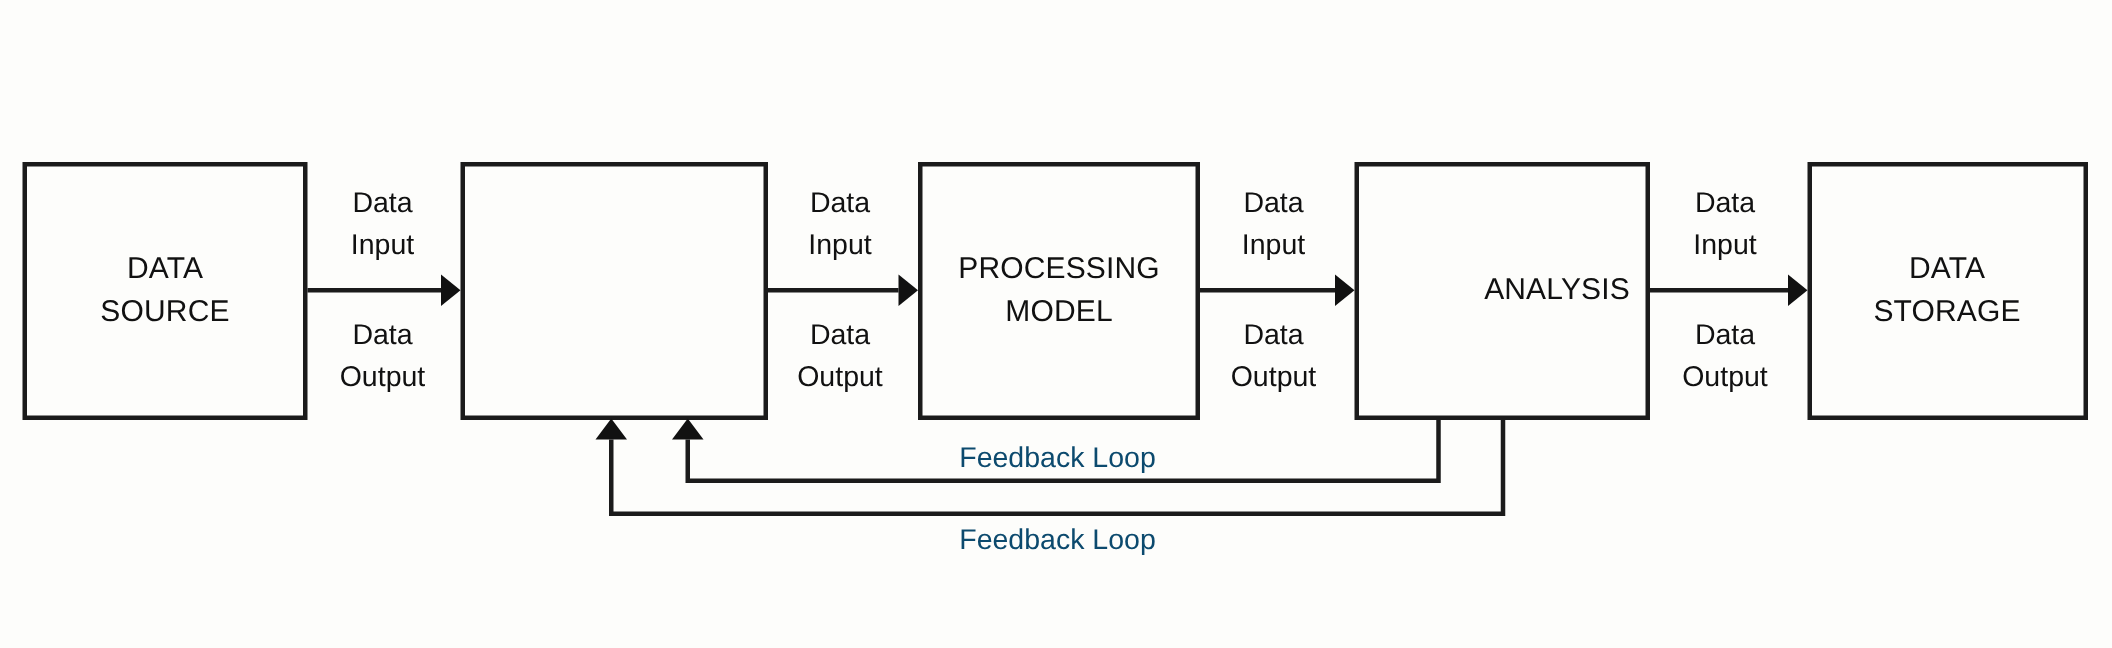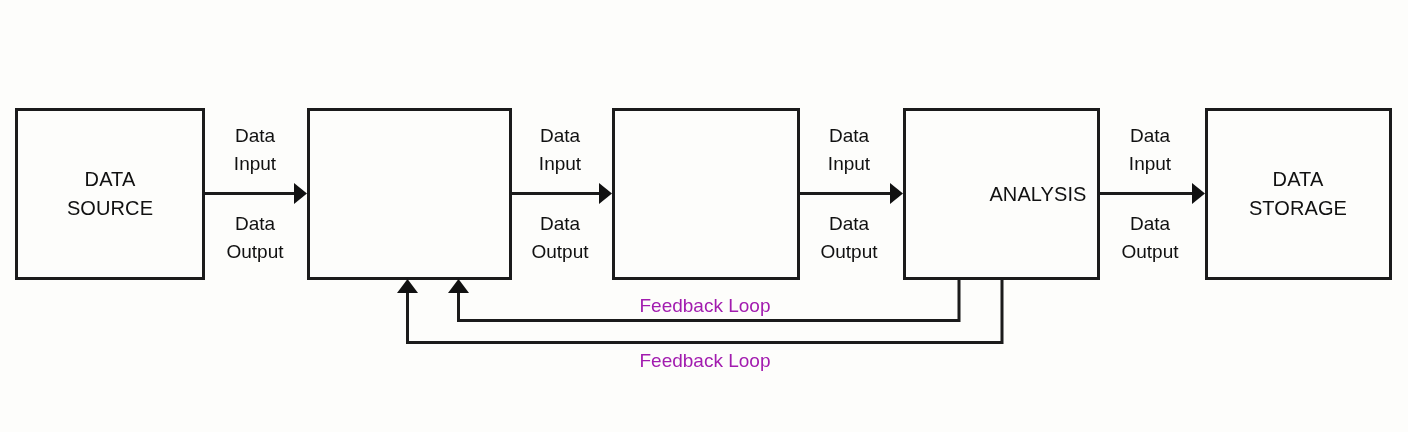--- a/index.html
+++ b/index.html
@@ -55,21 +55,21 @@
     text-align: center;
     color: #111111;
     font-size: 19px;
     line-height: 28px;
     white-space: pre-line;
     transform: translate(-50%, -50%);
   }
   .loop-label {
     position: absolute;
     text-align: right;
-    color: #a21caf;
+    color: #0c4a6e;
     font-size: 19px;
     line-height: 24px;
     white-space: nowrap;
     transform: translate(-50%, -50%);
   }
 </style>
 </head>
 <body>
 
 <div id="canvas">
@@ -107,20 +107,22 @@
     <g>
       <path class="conn" d="M 1002,280 L 1002,342.5 L 407.5,342.5 L 407.5,293"></path>
       <polygon class="arrowhead" points="397,293 407.5,279 418,293"></polygon>
     </g>
   </svg>
 
   <div class="blk-label" style="left:110px; top:194px; width:188px;">DATA
 SOURCE</div>
 
 
+  <div class="blk-label" style="left:706px; top:194px; width:186px;">PROCESSING
+MODEL</div>
 
   <div class="blk-label" style="left:1038px; top:194px; width:195px;">ANALYSIS</div>
 
   <div class="blk-label" style="left:1298px; top:194px; width:185px;">DATA
 STORAGE</div>
 
   <div class="edge-label" style="left:255px; top:150px; width:86px;">Data
 Input</div>
   <div class="edge-label" style="left:255px; top:238px; width:96px;">Data
 Output</div>

